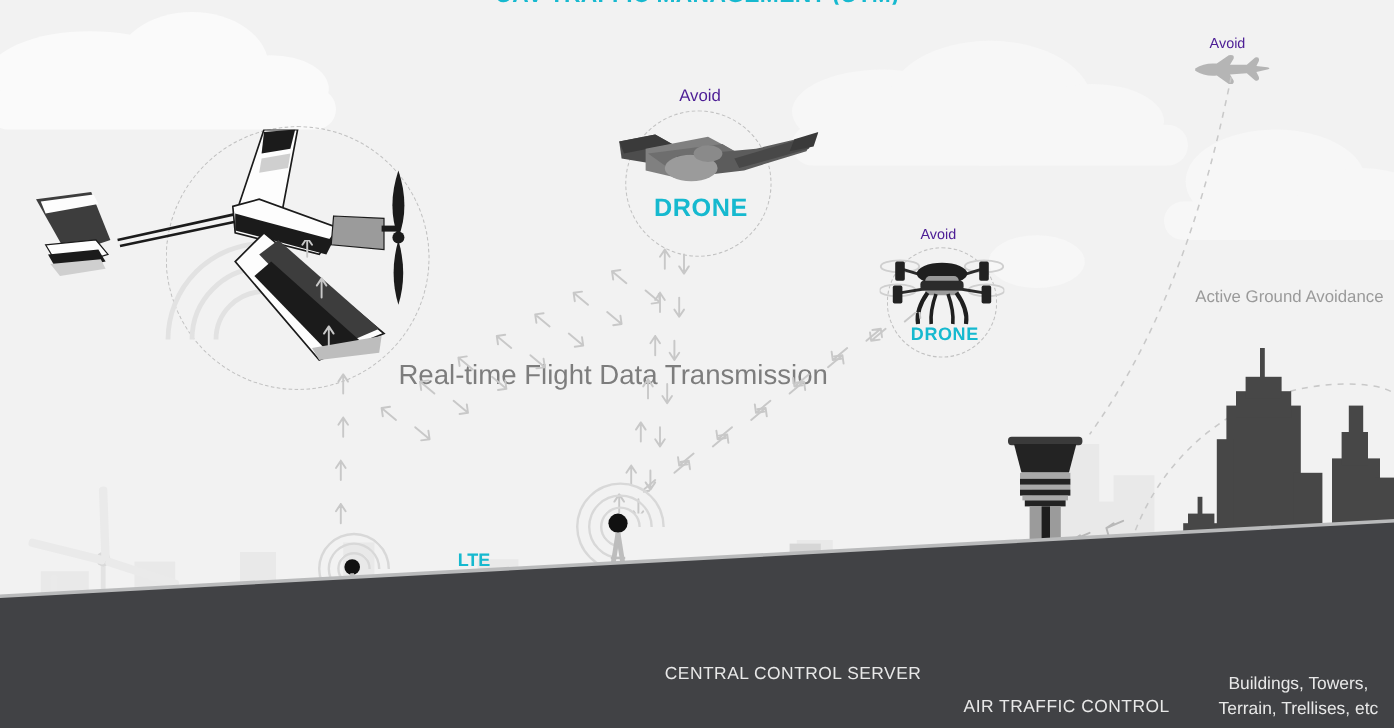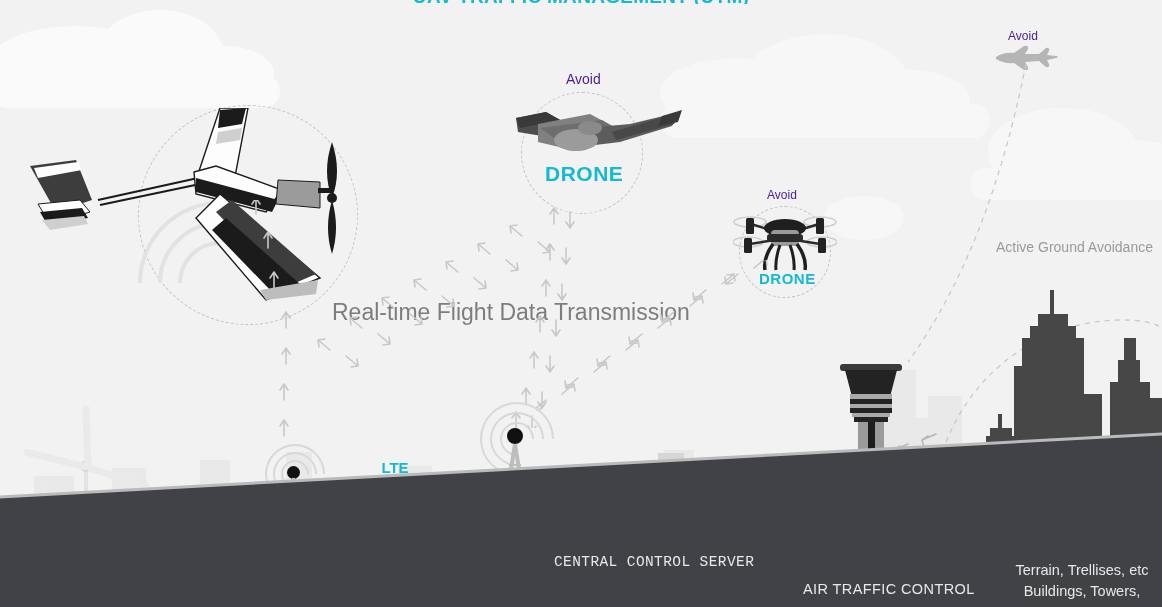--- a/index.html
+++ b/index.html
@@ -428,20 +428,20 @@
 
   <div class="dk" style="left:1110px;top:382px;width:40px;height:212px;"></div>
   <div class="dk" style="left:1118px;top:360px;width:22px;height:28px;"></div>
   <div class="dk" style="left:1124px;top:338px;width:12px;height:26px;"></div>
   <div class="dk" style="left:1146px;top:398px;width:16px;height:196px;"></div>
   <div class="dk" style="left:1100px;top:454px;width:18px;height:140px;"></div>
 
   <div id="ground-edge"></div>
   <div id="ground"></div>
 
-  <div class="lbl t-white" style="left:554px;top:554px;font-family:Liberation Mono, monospace;">CENTRAL CONTROL SERVER</div>
+  <div class="lbl t-white" style="left:554px;top:554px;">CENTRAL CONTROL SERVER</div>
   <div class="lbl t-white" style="left:803px;top:581px;">AIR TRAFFIC CONTROL</div>
   <div class="t-white-c" style="position:absolute;left:1002px;top:560px;width:160px;">
+    <div>Buildings, Towers,</div>
     <div>Terrain, Trellises, etc</div>
-    <div>Buildings, Towers,</div>
   </div>
 
 </div>
 
 </body></html>

